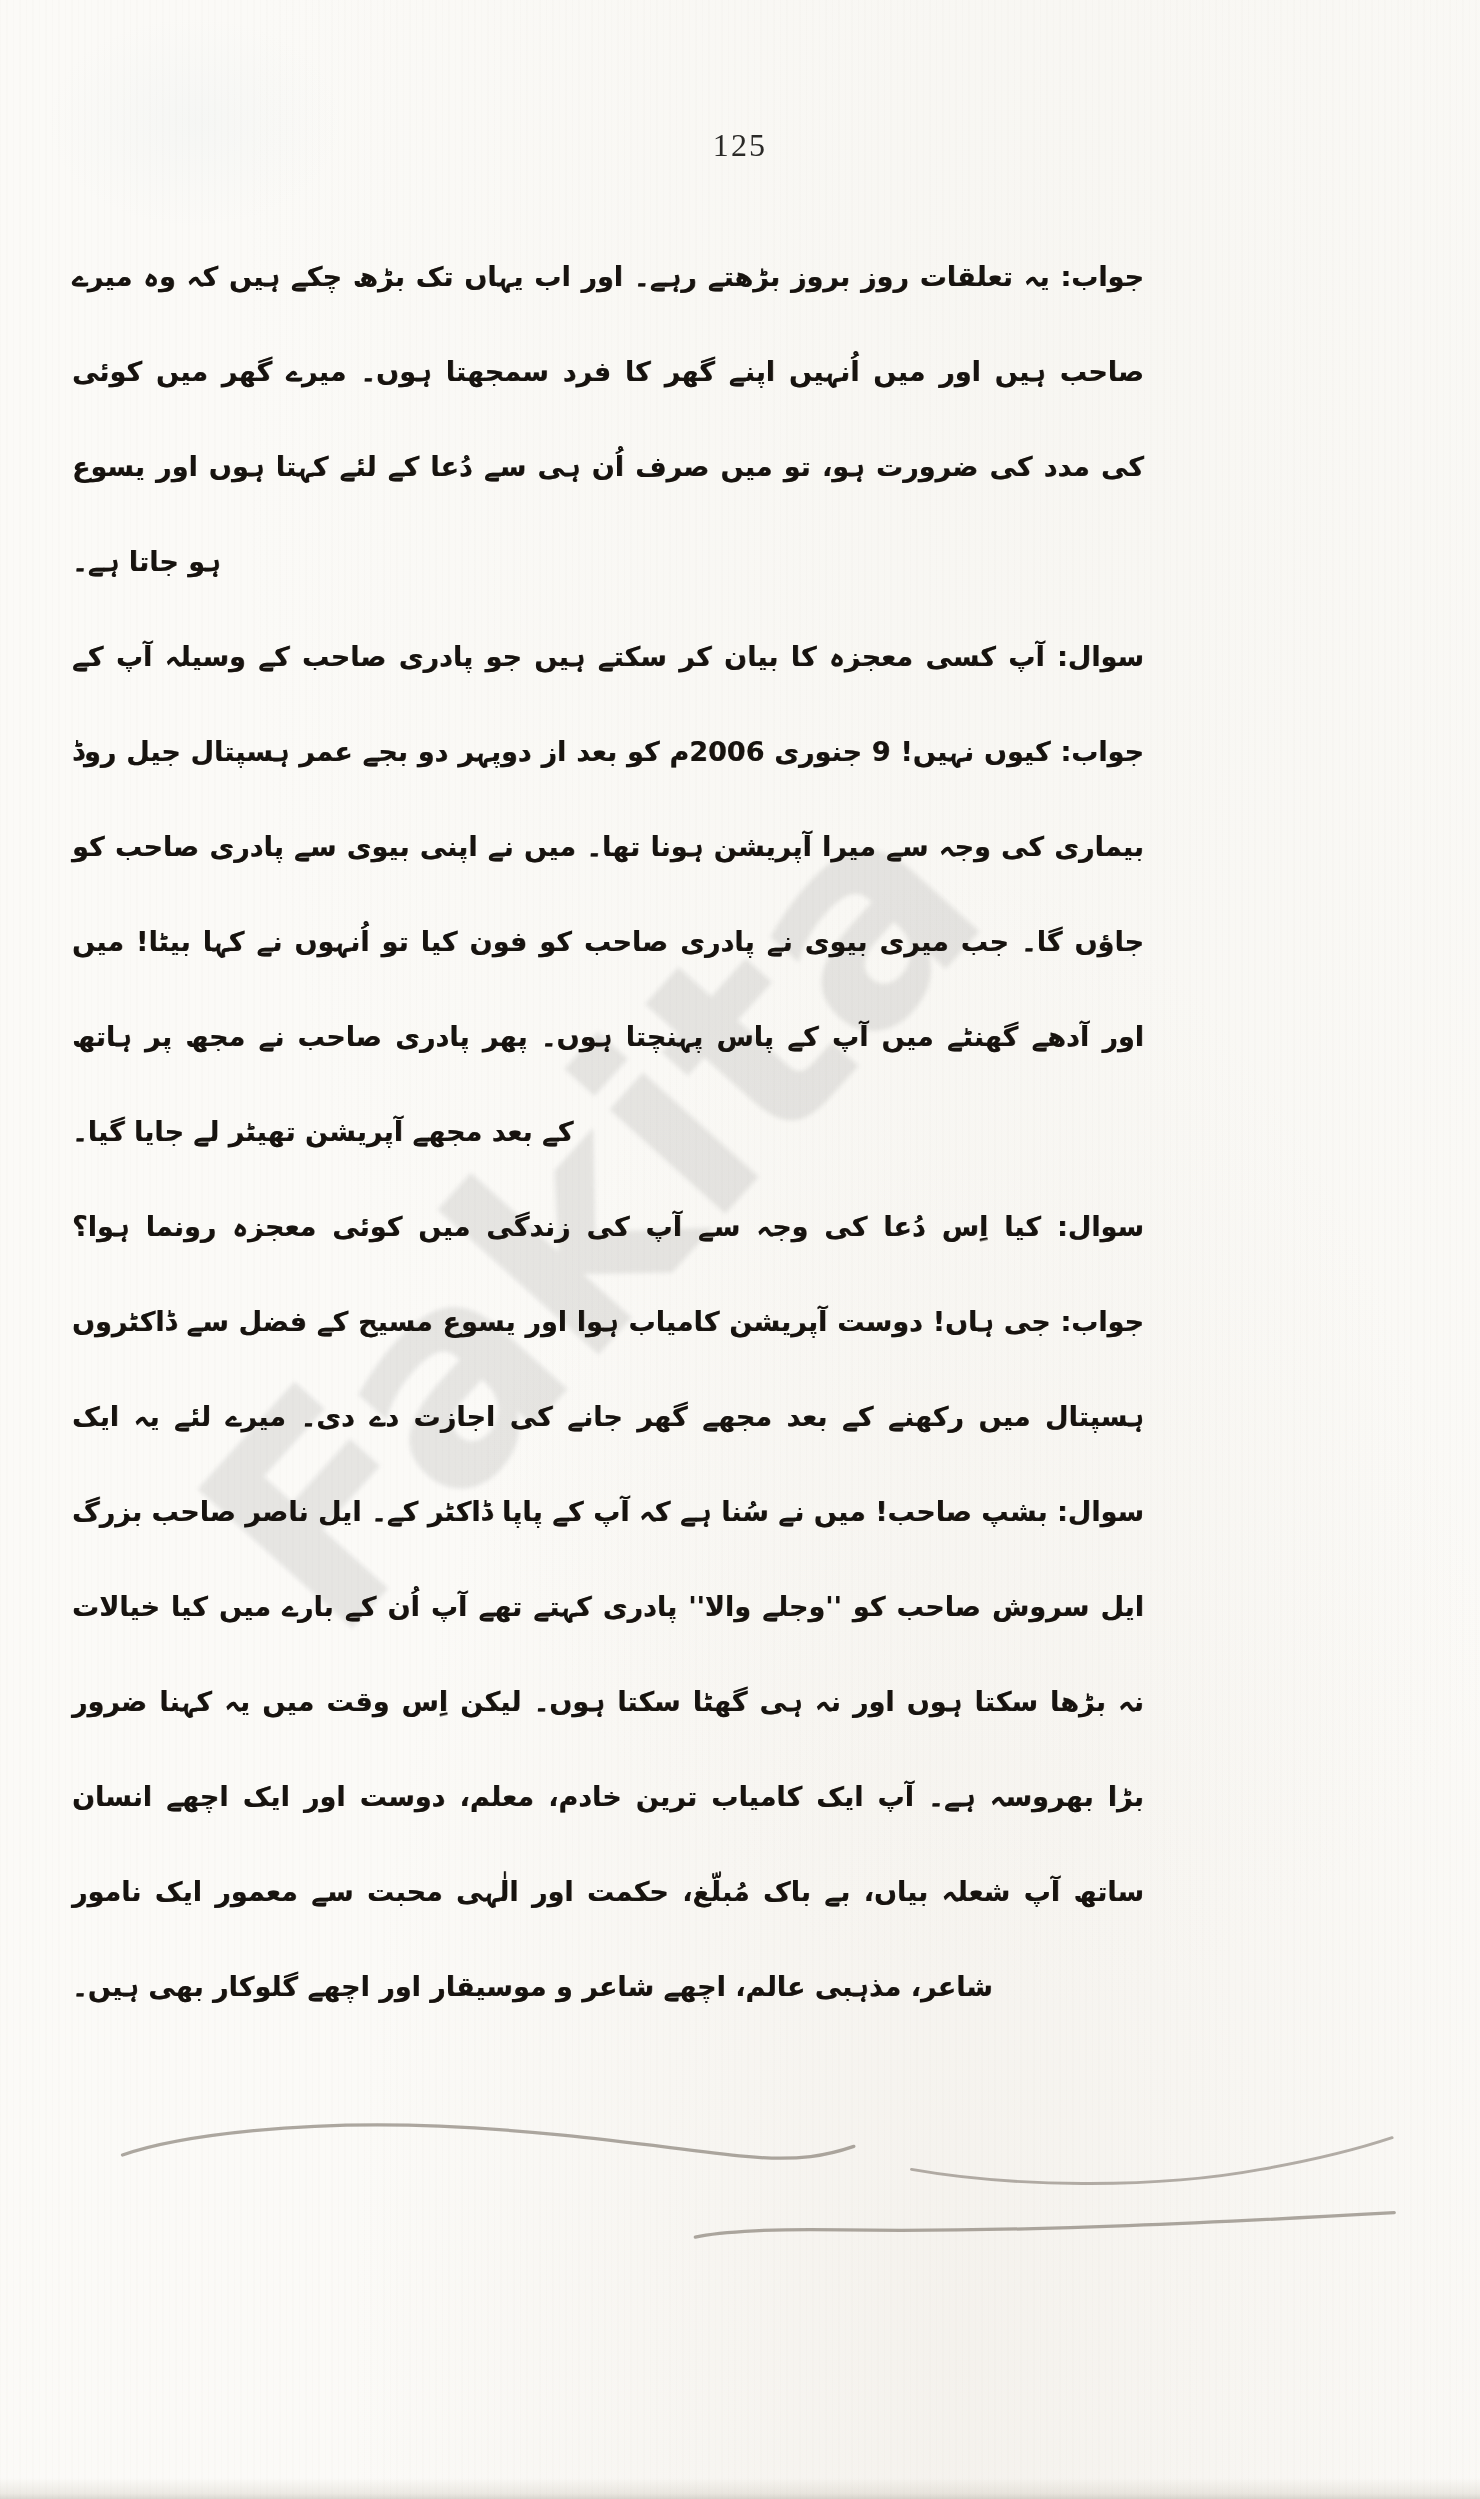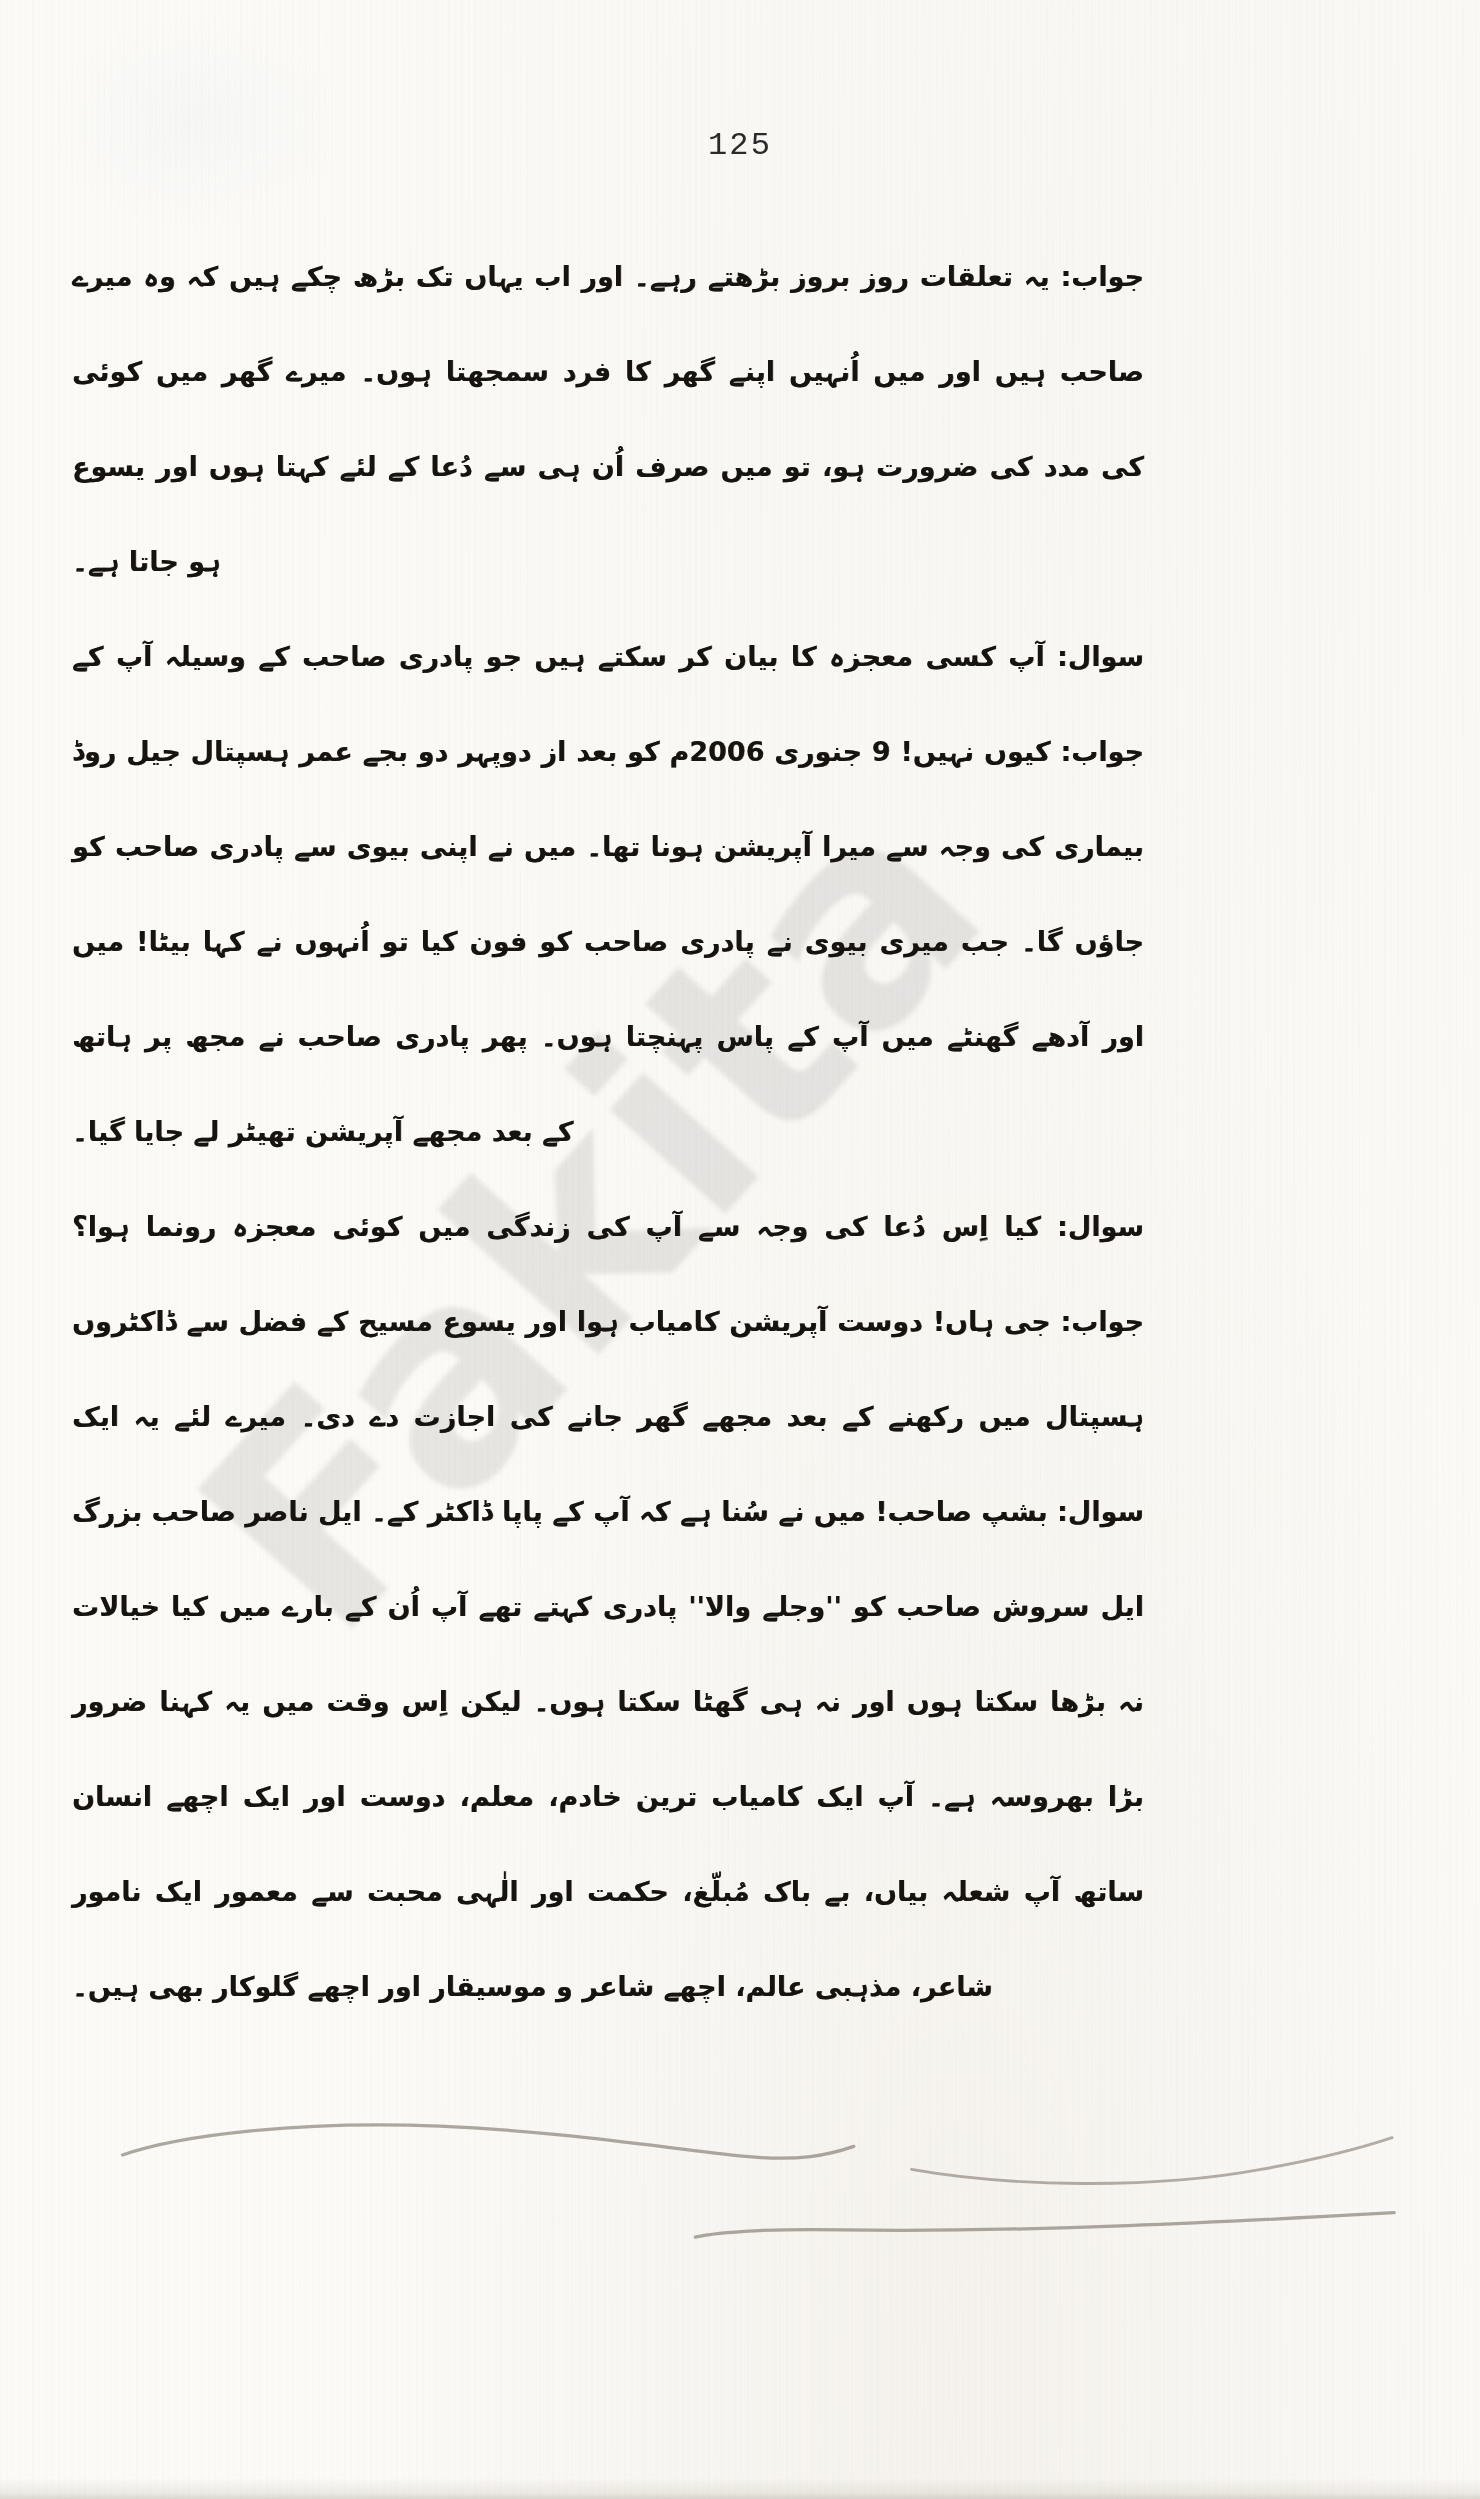--- a/index.html
+++ b/index.html
@@ -13,21 +13,21 @@
       radial-gradient(ellipse at 70% 15%, rgba(222,218,206,0.12), rgba(255,255,255,0) 55%),
       radial-gradient(ellipse at 65% 95%, rgba(214,204,190,0.18), rgba(255,255,255,0) 45%);
     overflow:hidden;
     font-family:"DejaVu Sans", sans-serif;
   }
   .page-number{
     position:absolute;top:127px;left:0;width:100%;
     text-align:center;
     font-size:32px;letter-spacing:2.2px;
     color:#2b2a28;font-weight:500;
-    font-family:Liberation Mono, monospace;
+    font-family:Liberation Serif, serif;
   }
   .watermark{
     position:absolute;
     top:1049px;left:-101px;
     width:1384px;
     text-align:center;
     transform:rotate(-48deg);
     transform-origin:center;
     font-size:285px;font-weight:bold;
     color:rgba(110,110,110,0.15);

